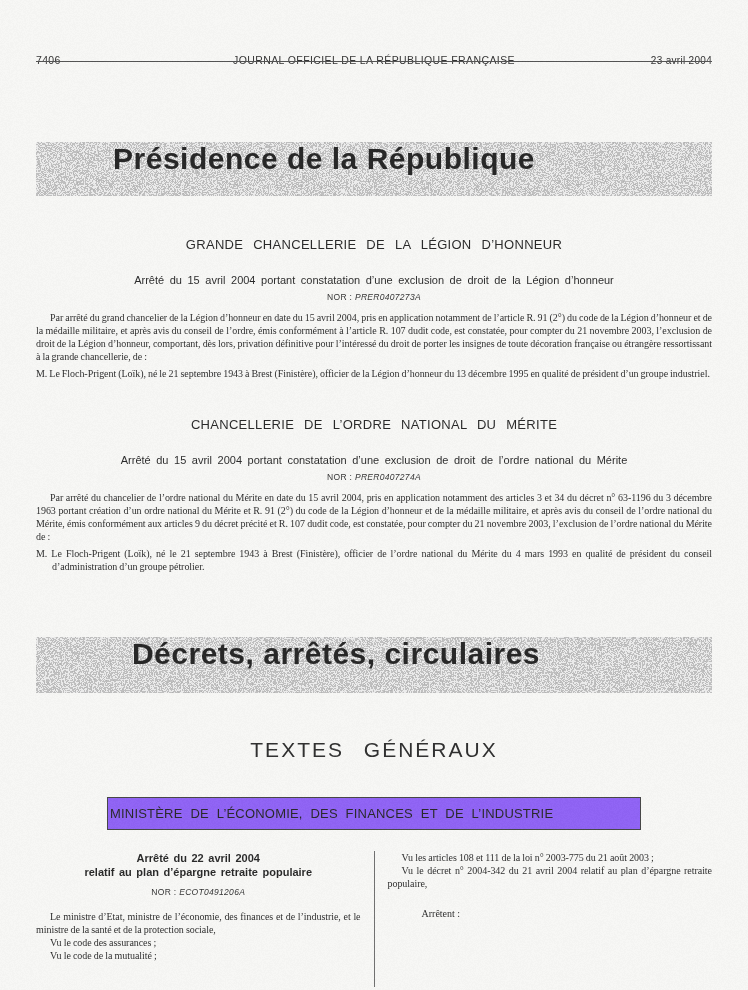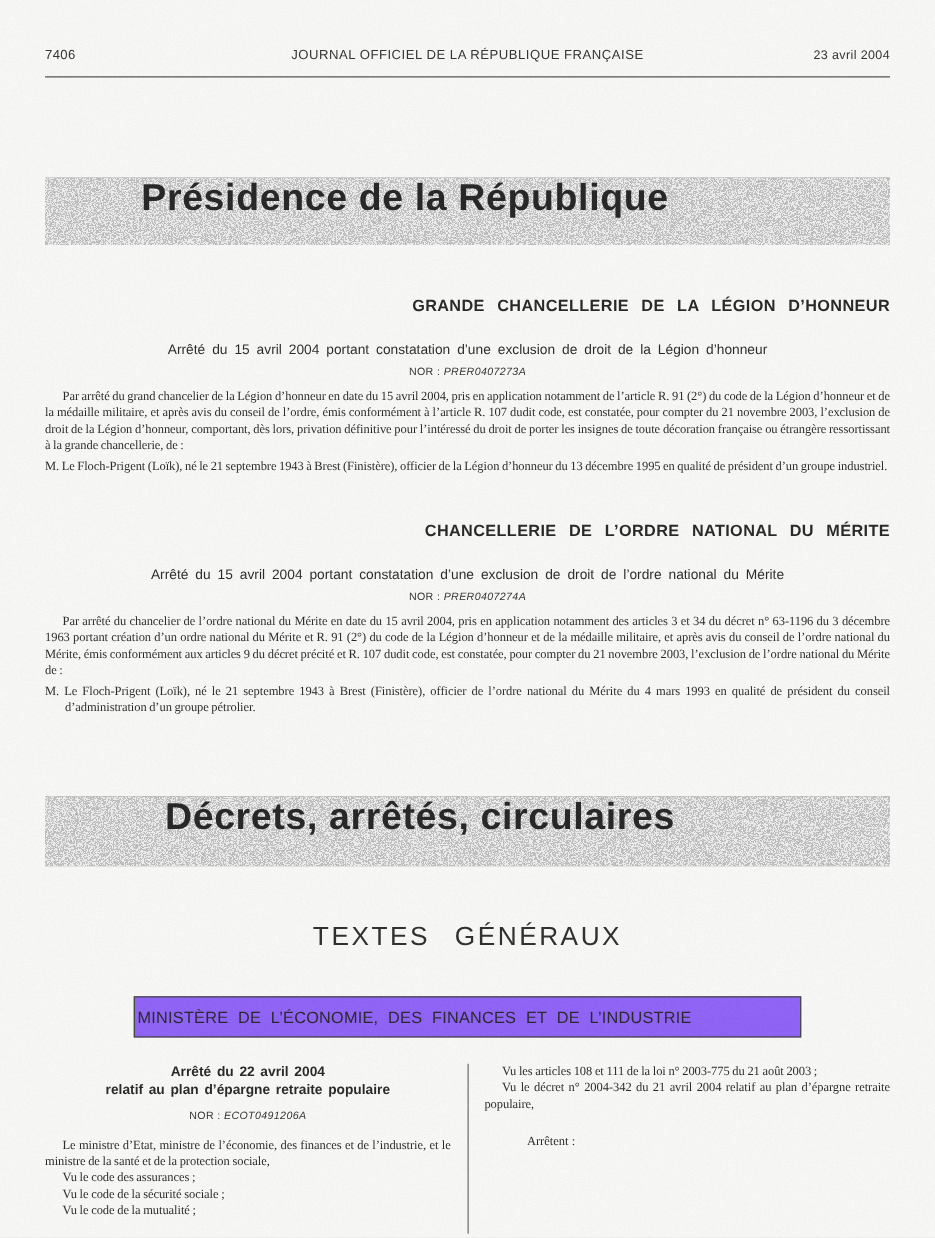--- a/index.html
+++ b/index.html
@@ -10,21 +10,21 @@
     overflow:hidden;
     font-family:"Liberation Serif",serif;
     color:#1f1f1f;
   }
   .paper-grain{
     position:absolute;inset:0;width:748px;height:990px;
     opacity:.06;pointer-events:none;z-index:5;
   }
   
   .masthead{
-    position:absolute;top:38px;left:36px;right:36px;
+    position:absolute;top:54px;left:36px;right:36px;
     display:grid;grid-template-columns:1fr auto 1fr;align-items:baseline;
     font-family:"Liberation Sans",sans-serif;
     font-size:10.5px;letter-spacing:.3px;color:#2a2a2a;
   }
   .masthead .pnum{justify-self:start;}
   .masthead .jtitle{justify-self:center;letter-spacing:.4px;}
   .masthead .jdate{justify-self:end;font-size:10px;}
   .head-rule{
     position:absolute;top:61px;left:36px;right:36px;
     border-top:1.4px solid #4c4c4c;
@@ -43,23 +43,23 @@
     font-weight:bold;font-size:30px;letter-spacing:.5px;
     color:#1d1d1d;
   }
   .banner1-text{padding-right:100px;}
   .banner2-text{padding-right:76px;}
   
   .sec{position:absolute;left:36px;right:36px;}
   .sec-presidence{top:142px;}
   .sec-decrets{top:637px;}
   .h-section{
-    margin:41px 0 0;text-align:right;
-    font-family:"Liberation Sans",sans-serif;
-    font-weight:bold;font-size:13px;word-spacing:6px;letter-spacing:.3px;
+    margin:41px 0 0;text-align:center;
+    font-family:"Liberation Sans",sans-serif;
+    font-weight:normal;font-size:13px;word-spacing:6px;letter-spacing:.3px;
   }
   .h-arrete{
     margin:21px 0 0;text-align:center;
     font-family:"Liberation Sans",sans-serif;
     font-weight:normal;font-size:11px;word-spacing:2.5px;line-height:14px;
   }
   .nor{
     margin:5px 0 0;text-align:center;
     font-family:"Liberation Sans",sans-serif;
     font-size:8.5px;letter-spacing:.3px;color:#2b2b2b;
@@ -199,21 +199,20 @@
     <div class="ministry-box">MINISTÈRE DE L’ÉCONOMIE, DES FINANCES ET DE L’INDUSTRIE</div>
 
     <div class="cols">
       <div class="col-divider"></div>
 
       <div class="col">
         <p class="col-head"><span>Arrêté du 22 avril 2004</span><br><span>relatif au plan d’épargne retraite populaire</span></p>
         <p class="nor"><span>NOR :</span>&nbsp;<span class="nor-val">ECOT0491206A</span></p>
         <p class="col-par">Le ministre d’Etat, ministre de l’économie, des finances et de l’industrie, et le ministre de la santé et de la protection sociale,</p>
         <p class="vu-line">Vu le code des assurances ;</p>
-        <p class="vu-line">Vu le code de la sécurité sociale ;</p>
         <p class="vu-line">Vu le code de la mutualité ;</p>
       </div>
 
       <div class="col">
         <p class="vu-line" style="margin-top:2px">Vu les articles 108 et 111 de la loi n° 2003-775 du 21 août 2003 ;</p>
         <p class="vu-line">Vu le décret n° 2004-342 du 21 avril 2004 relatif au plan d’épargne retraite populaire,</p>
         <p class="arretent">Arrêtent :</p>
       </div>
     </div>
 

